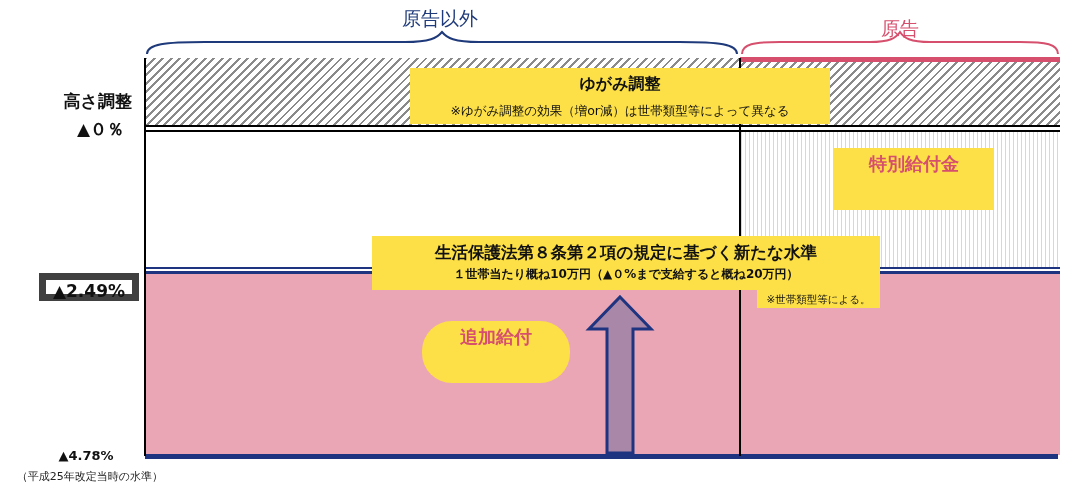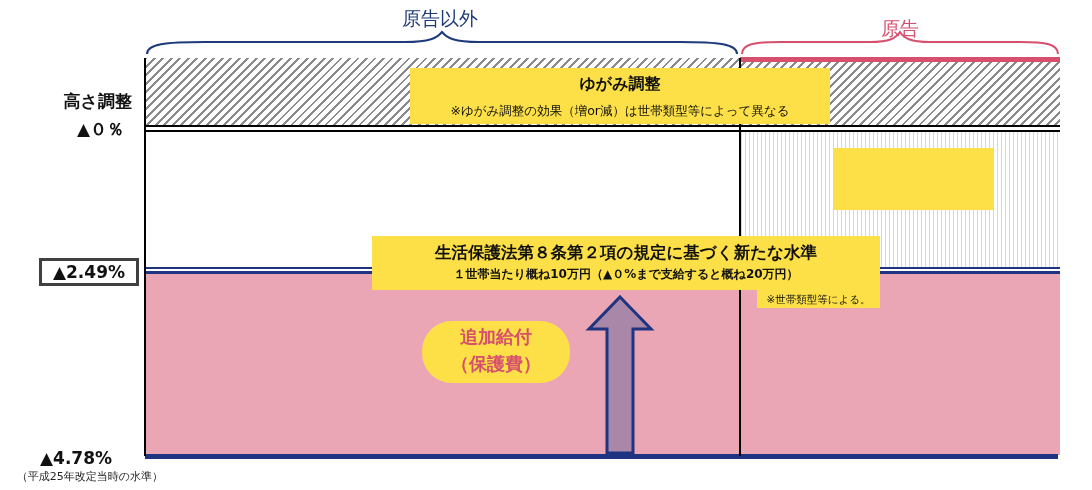--- a/index.html
+++ b/index.html
@@ -64,40 +64,40 @@
 
 <div class="abs vline-black" style="left:144px; top:58px; height:398px;"></div>
 <div class="abs vline-black" style="left:739px; top:58px; height:398px;"></div>
 
 <div class="abs box-white" style="left:410px; top:68px; width:420px; height:56px;">
   <div style="font-weight:bold; font-size:16px; margin-top:6px; color:#111;">ゆがみ調整</div>
   <div style="font-size:12.5px; margin-top:8px; color:#111;">※ゆがみ調整の効果（増or減）は世帯類型等によって異なる</div>
 </div>
 
 <div class="abs box-white" style="left:834px; top:148px; width:160px; height:60px; color:#d6506e; font-weight:bold; font-size:18px; line-height:27px; padding-top:2px;">
+  <div>特別給付金</div>
 </div>
 
 <div class="abs box-white" style="left:372px; top:236px; width:508px; height:54px;">
   <div style="font-weight:bold; font-size:16.5px; margin-top:6px; color:#111;">生活保護法第８条第２項の規定に基づく新たな水準</div>
   <div style="font-weight:bold; font-size:12px; margin-top:2px; color:#111;">１世帯当たり概ね10万円（▲０%まで支給すると概ね20万円）</div>
 </div>
 <div class="abs box-white" style="left:757px; top:290px; width:123px; height:18px; font-size:10.5px; line-height:18px; color:#111;">※世帯類型等による。</div>
 
 <div class="abs box-white" style="left:422px; top:321px; width:148px; height:60px; color:#d6506e; font-weight:bold; font-size:18px; line-height:27px; padding-top:2px;border-radius:30px;">
   <div>追加給付</div>
-  <div>（保護費）</div>
 </div>
 
 <div class="abs" style="left:585px; top:294px;">
   <svg width="70" height="162" viewBox="0 0 70 162">
     <polygon points="35,3 66,35 48,35 48,159 22,159 22,35 4,35" fill="#a987a8" stroke="#1f3480" stroke-width="3" stroke-linejoin="miter"></polygon>
   </svg>
 </div>
 
 <div class="abs axis-label" style="left:40px; top:90px; width:92px; font-size:17px;">高さ調整</div>
 <div class="abs axis-label" style="left:40px; top:118px; width:84px; font-size:17px;">▲０％</div>
 
-<div class="abs" style="left:39px; top:258px; width:100px; height:28px; border:3px solid #404040; box-sizing:border-box; background:#fff;">
+<div class="abs" style="left:39px; top:273px; width:100px; height:28px; border:7px solid #404040; box-sizing:border-box; background:#fff;">
   <div class="axis-label" style="text-align:center; font-size:17px; line-height:22px;">▲2.49%</div>
 </div>
 
-<div class="abs axis-label" style="left:40px; top:448px; width:92px; font-size:17px; text-align:left;">▲4.78%</div>
+<div class="abs axis-label" style="left:40px; top:448px; width:92px; font-size:13px; text-align:center;">▲4.78%</div>
 <div class="abs" style="left:10px; top:469px; width:160px; font-size:11px; color:#222;text-align:center;">（平成25年改定当時の水準）</div>
 
 </body></html>

